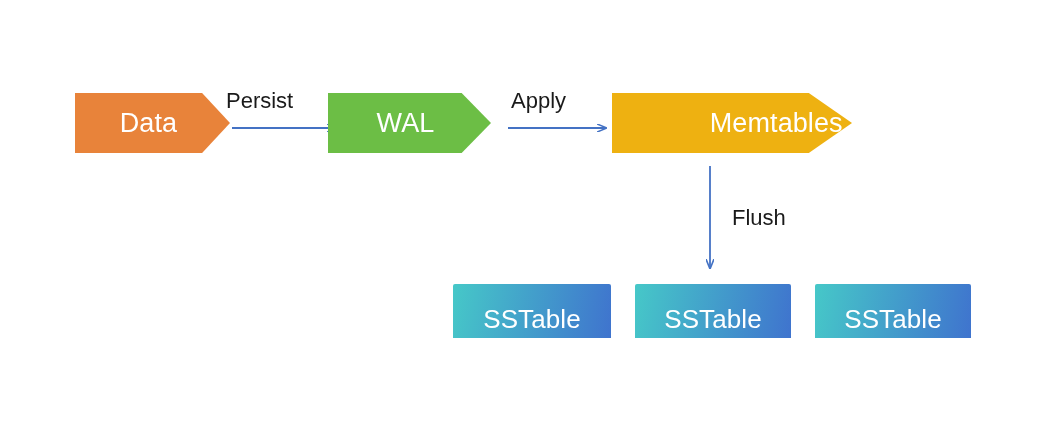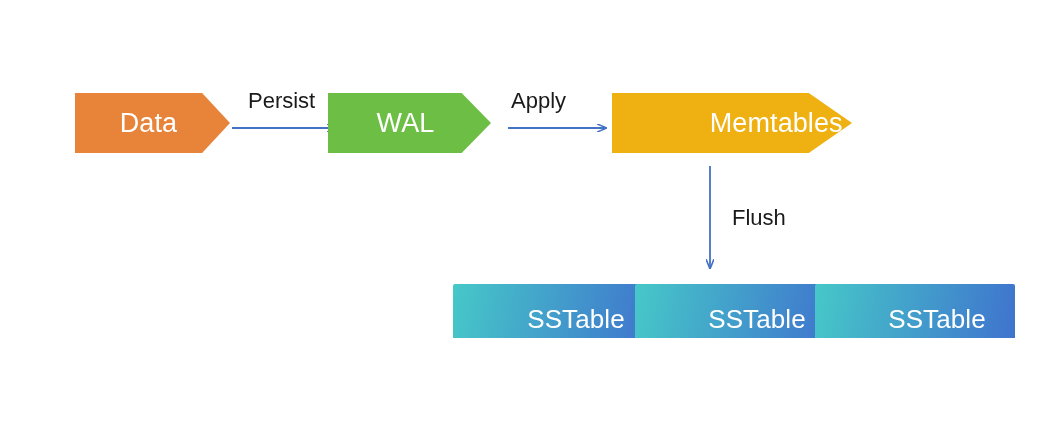--- a/index.html
+++ b/index.html
@@ -34,21 +34,20 @@
     clip-path: polygon(0% 0%, 82% 0%, 100% 50%, 82% 100%, 0% 100%);
   }
   .pent-label {
     
     transform: translateX(-7%);
     font-size: 27px;
     letter-spacing: 0.1px;
   }
   .sstable {
     border-radius: 2px;
-    padding-left: 44px;
   }
   .sst-label {
     font-size: 26px;
     letter-spacing: 0.1px;
   }
   .edge-label {
     position: absolute;
     color: #1a1a1a;
     font-family: "Liberation Sans", sans-serif;
     font-size: 22px;
@@ -105,19 +104,19 @@
   <div class="node sstable" style="left:635px; top:284px; width:156px; height:71px;
               background:linear-gradient(100deg,#46C8C8 0%,#3F72CE 100%);">
     <span class="sst-label">SSTable</span>
   </div>
 
   <div class="node sstable" style="left:815px; top:284px; width:156px; height:71px;
               background:linear-gradient(100deg,#46C8C8 0%,#3F72CE 100%);">
     <span class="sst-label">SSTable</span>
   </div>
 
-  <div class="edge-label" style="left:248px; top:90px;">Persist</div>
+  <div class="edge-label" style="left:226px; top:90px;">Persist</div>
 
   <div class="edge-label" style="left:511px; top:90px;text-align:right;">Apply</div>
 
   <div class="edge-label" style="left:732px; top:207px;">Flush</div>
 
 </div>
 
 </body></html>

